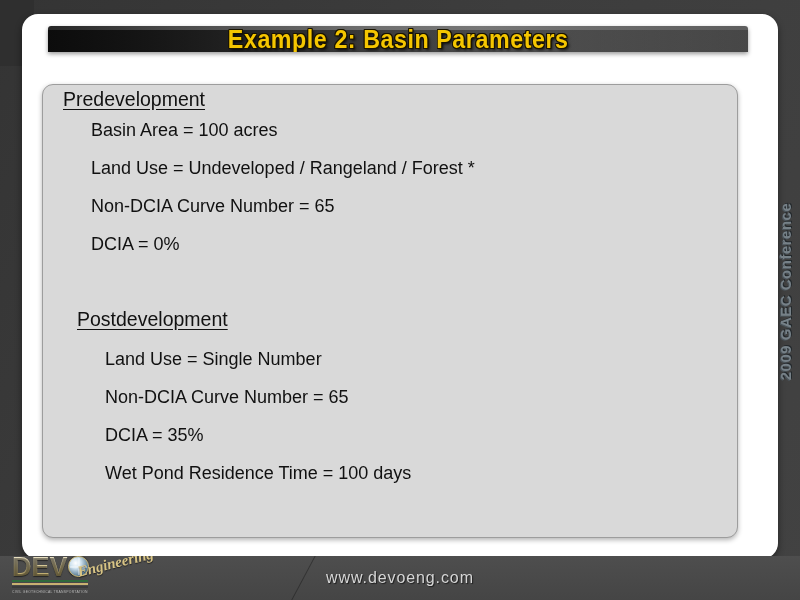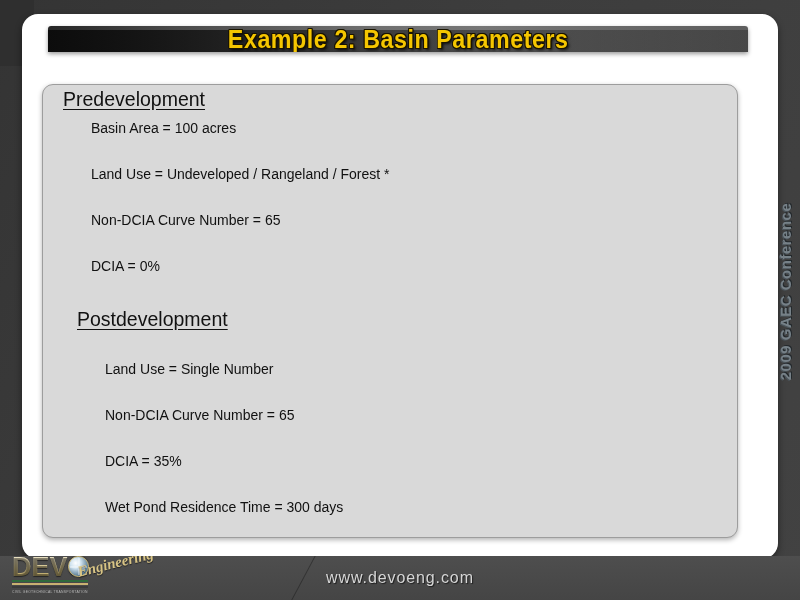--- a/index.html
+++ b/index.html
@@ -124,36 +124,36 @@
 
   .group-heading {
     font-size: 19.5px;
     text-decoration: underline;
     text-underline-offset: 3px;
     color: #111;
     white-space: nowrap;
   }
   .group-items { list-style: none; }
   .group-items li {
-    font-size: 14px;
+    font-size: 18px;
     color: #111;
     white-space: nowrap;
   }
 
   
   .grp-pre        { position: absolute; left: 20px;  top: 5px;  }
   .grp-pre .group-heading { margin-left: 0px; text-decoration: underline; }
   .grp-pre .group-items li { margin-left: 28px; }
 
   .grp-post       { position: absolute; left: 34px; top: 225px; }
   .grp-post .group-heading { margin-left: 0px; }
   .grp-post .group-items li { margin-left: 28px; }
 
   .line-gap-1 { margin-top: 11px; }
-  .line-gap   { margin-top: 32px; }
+  .line-gap   { margin-top: 20px; }
 
   
   .side-label {
     position: absolute;
     right: 3px;
     top: 186px;
     width: 22px;
     height: 210px;
     display: flex;
     align-items: center;
@@ -325,21 +325,21 @@
         <li class="line-gap">DCIA = 0%</li>
       </ul>
     </div>
 
     <div class="group grp-post">
       <div class="group-heading">Postdevelopment</div>
       <ul class="group-items">
         <li class="line-gap">Land Use = Single Number</li>
         <li class="line-gap">Non-DCIA Curve Number = 65</li>
         <li class="line-gap">DCIA = 35%</li>
-        <li class="line-gap">Wet Pond Residence Time = 300 days</li>
+        <li class="line-gap">Wet Pond Residence Time = 100 days</li>
       </ul>
     </div>
 
   </div>
 
   <div class="side-label">
     <div class="vtext">2009 GAEC Conference</div>
   </div>
 
   <div class="footer">

